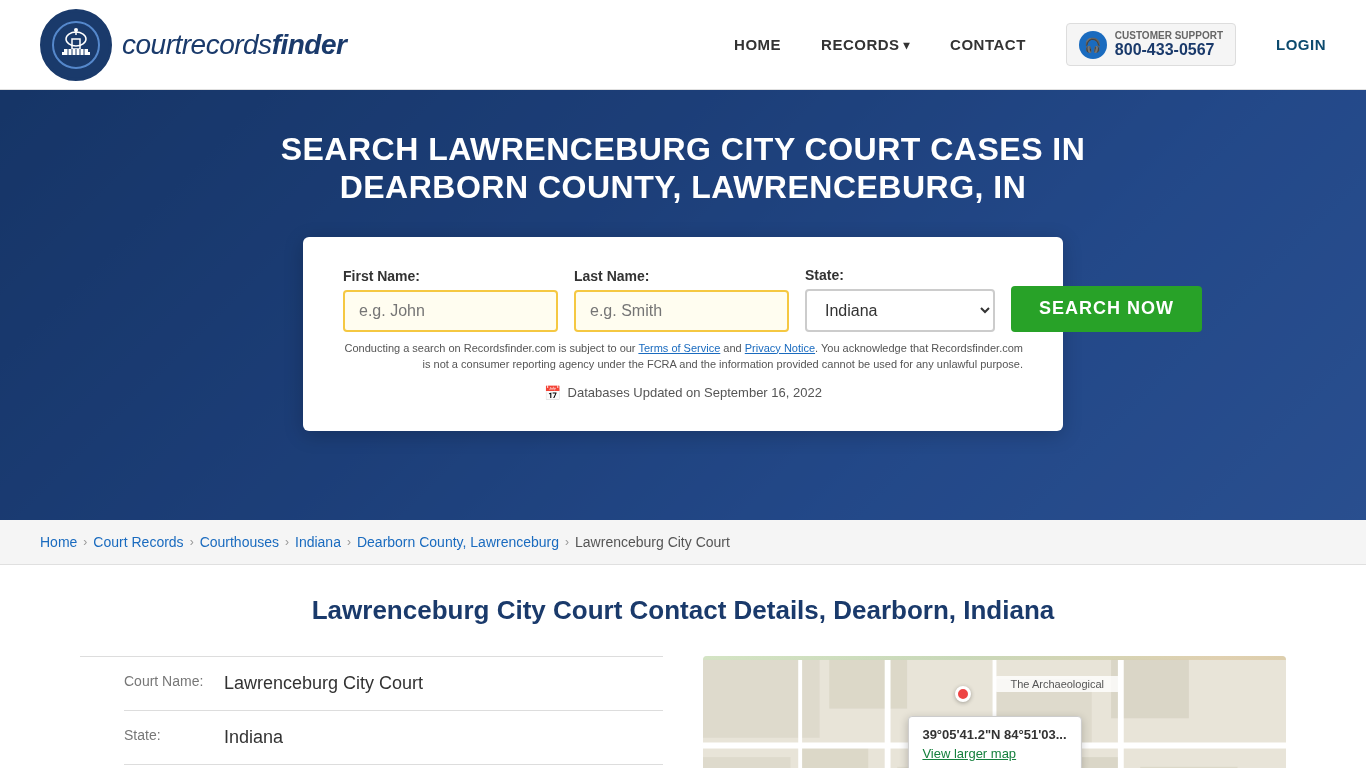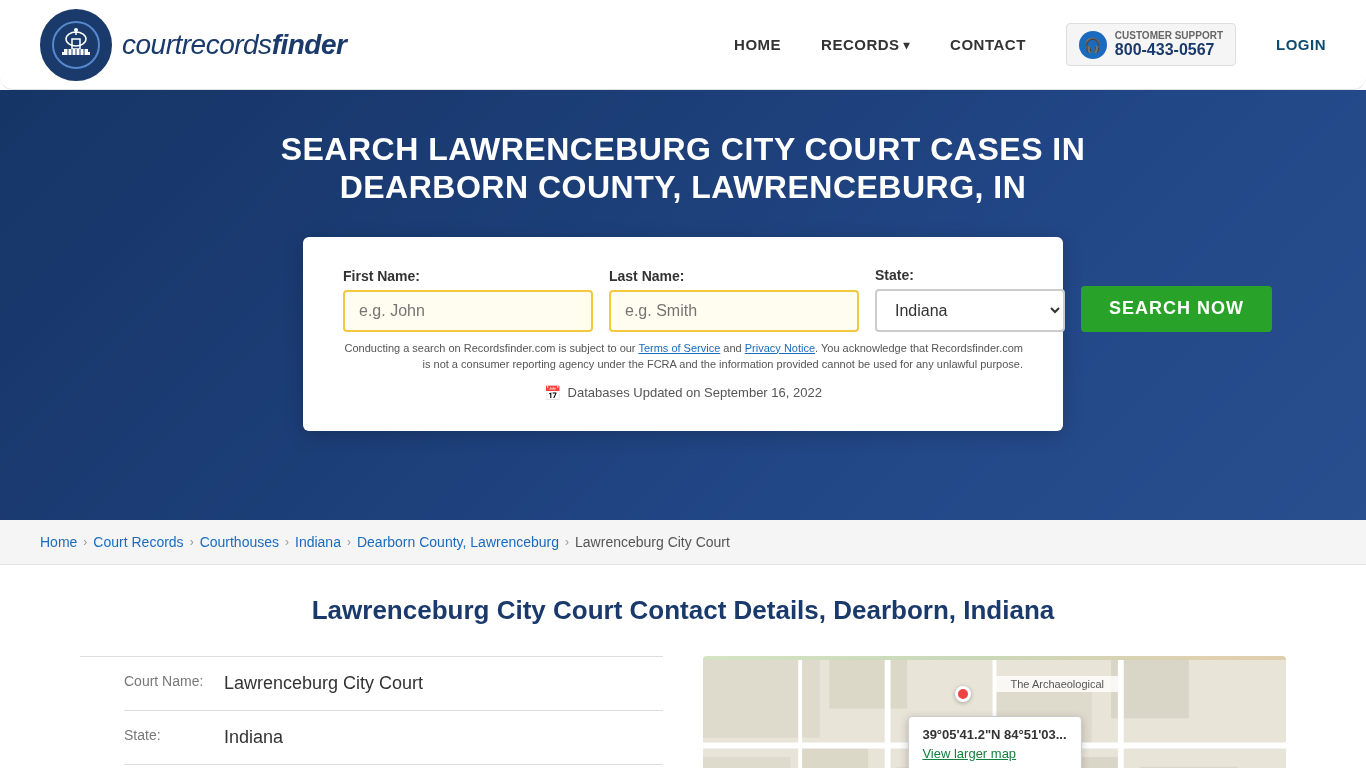--- a/index.html
+++ b/index.html
@@ -7,21 +7,20 @@
 
     
     .header {
       background: #fff;
       display: flex;
       align-items: center;
       justify-content: space-between;
       padding: 4px 40px;
       border-bottom: 1px solid #e0e0e0;
       height: 90px;
-      border-radius: 13px;
     }
     .logo-area {
       display: flex;
       align-items: center;
       gap: 10px;
     }
     .logo-circle {
       width: 72px;
       height: 72px;
       border-radius: 50%;
@@ -165,21 +164,21 @@
       font-size: 14px;
       font-weight: 600;
       color: #333;
     }
     .field-group input {
       border: 2px solid #f5c842;
       border-radius: 4px;
       padding: 10px 14px;
       font-size: 16px;
       color: #999;
-      width: 250px;
+      width: 215px;
       outline: none;
       background: #fffdf0;
     }
     .field-group select {
       border: 2px solid #ccc;
       border-radius: 4px;
       padding: 10px 14px;
       font-size: 16px;
       color: #333;
       width: 190px;

